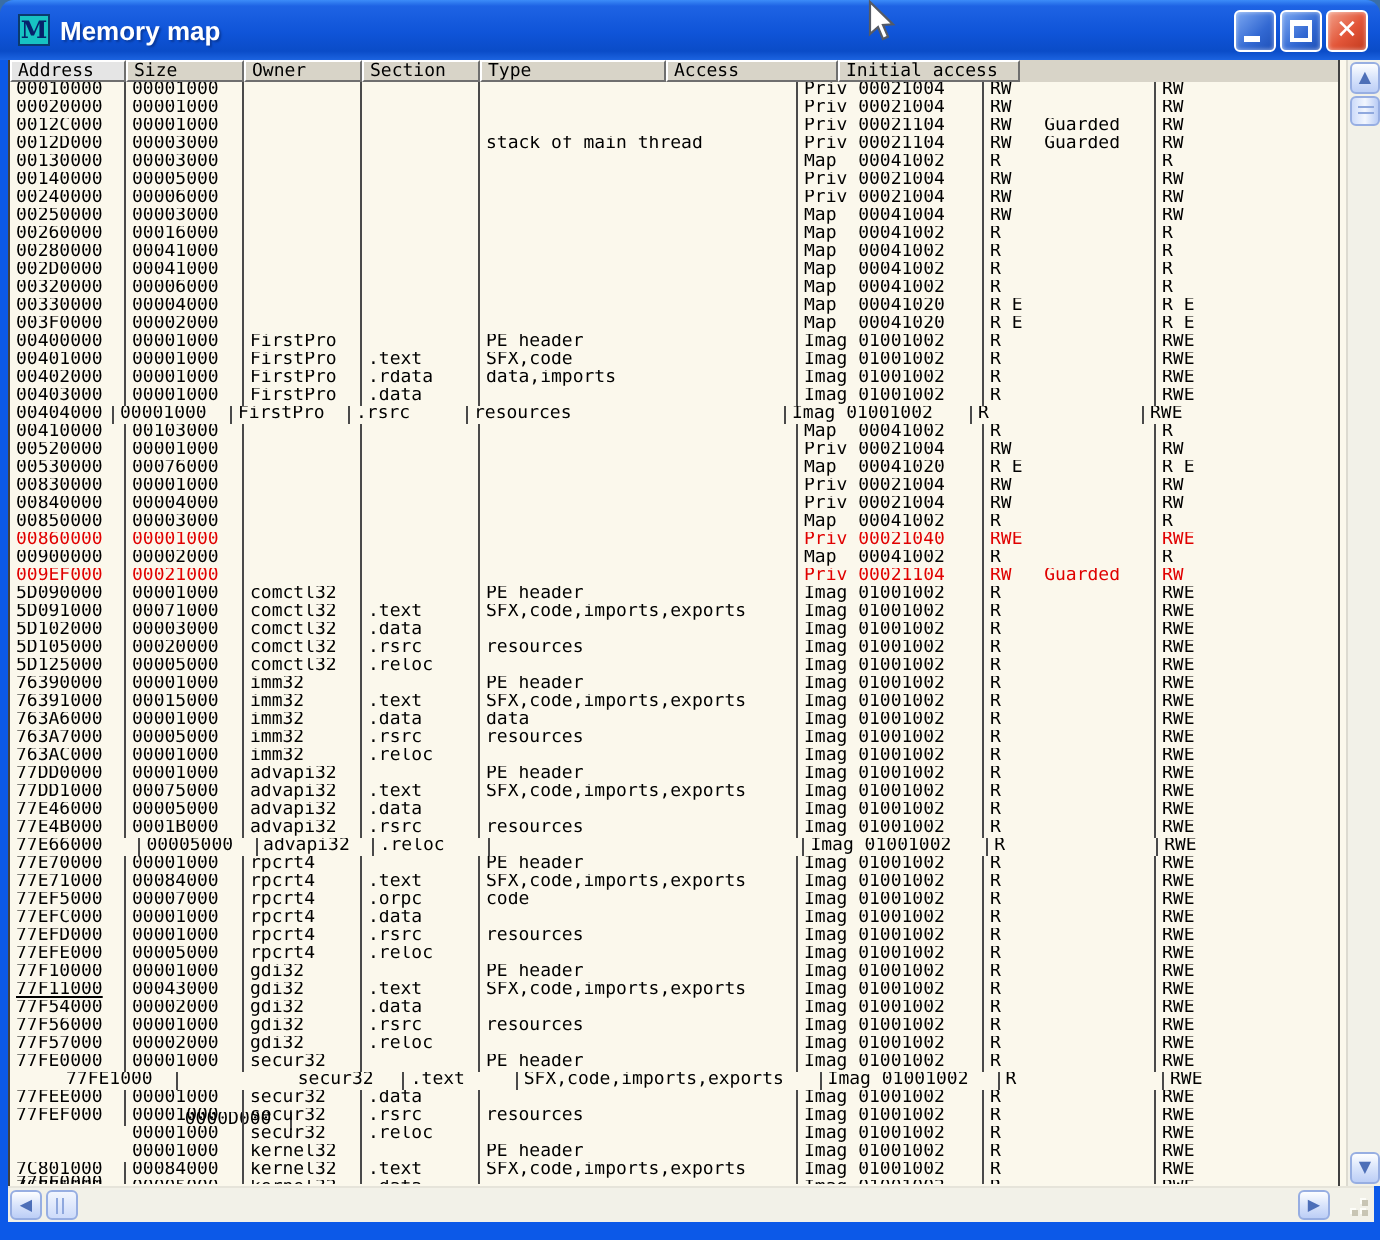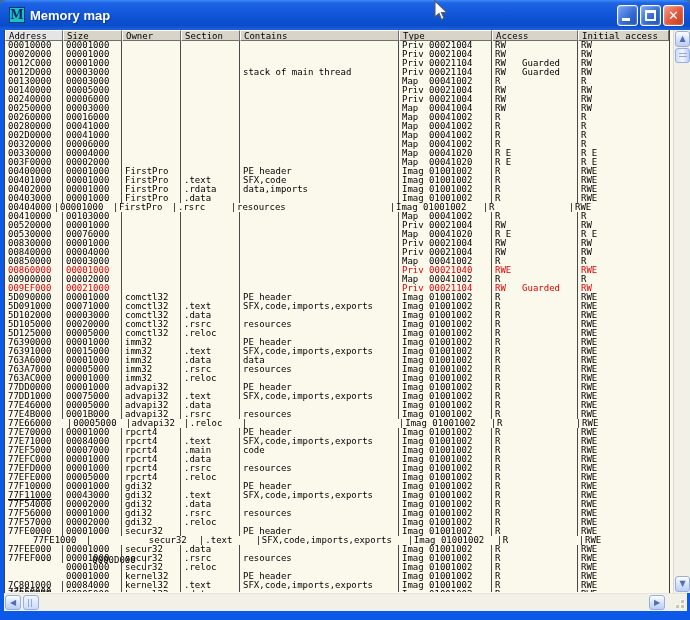--- a/index.html
+++ b/index.html
@@ -112,21 +112,20 @@
     </div>
   </div>
 
   <div class="client">
     <div class="grid-area">
       <div class="hdr-row" id="hdr-row">
           <div class="hcell sorted" style="width: 58px;">Address</div>
           <div class="hcell" style="width: 59px;">Size</div>
           <div class="hcell" style="width: 59px;">Owner</div>
           <div class="hcell" style="width: 59px;">Section</div>
-          <div class="hcell" style="width: 159px;">Contains</div>
           <div class="hcell" style="width: 93px;">Type</div>
           <div class="hcell" style="width: 86px;">Access</div>
           <div class="hcell" style="width: 91px;">Initial access</div>
         </div>
       <div class="rows-viewport" id="rows-viewport">
           <div class="trow">
             <div class="tcell" style="width: 58px;">00010000</div>
             <div class="tcell" style="width: 59px;">00001000</div>
             <div class="tcell" style="width: 59px;"></div>
             <div class="tcell" style="width: 59px;"></div>
@@ -572,21 +571,21 @@
             <div class="tcell" style="width: 59px;">.text</div>
             <div class="tcell" style="width: 159px;">SFX,code,imports,exports</div>
             <div class="tcell" style="width: 93px;">Imag 01001002</div>
             <div class="tcell" style="width: 86px;">R</div>
             <div class="tcell" style="width: 91px;">RWE</div>
           </div>
           <div class="trow">
             <div class="tcell" style="width: 58px;">77EF5000</div>
             <div class="tcell" style="width: 59px;">00007000</div>
             <div class="tcell" style="width: 59px;">rpcrt4</div>
-            <div class="tcell" style="width: 59px;">.main</div>
+            <div class="tcell" style="width: 59px;">.orpc</div>
             <div class="tcell" style="width: 159px;">code</div>
             <div class="tcell" style="width: 93px;">Imag 01001002</div>
             <div class="tcell" style="width: 86px;">R</div>
             <div class="tcell" style="width: 91px;">RWE</div>
           </div>
           <div class="trow">
             <div class="tcell" style="width: 58px;">77EFC000</div>
             <div class="tcell" style="width: 59px;">00001000</div>
             <div class="tcell" style="width: 59px;">rpcrt4</div>
             <div class="tcell" style="width: 59px;">.data</div>

